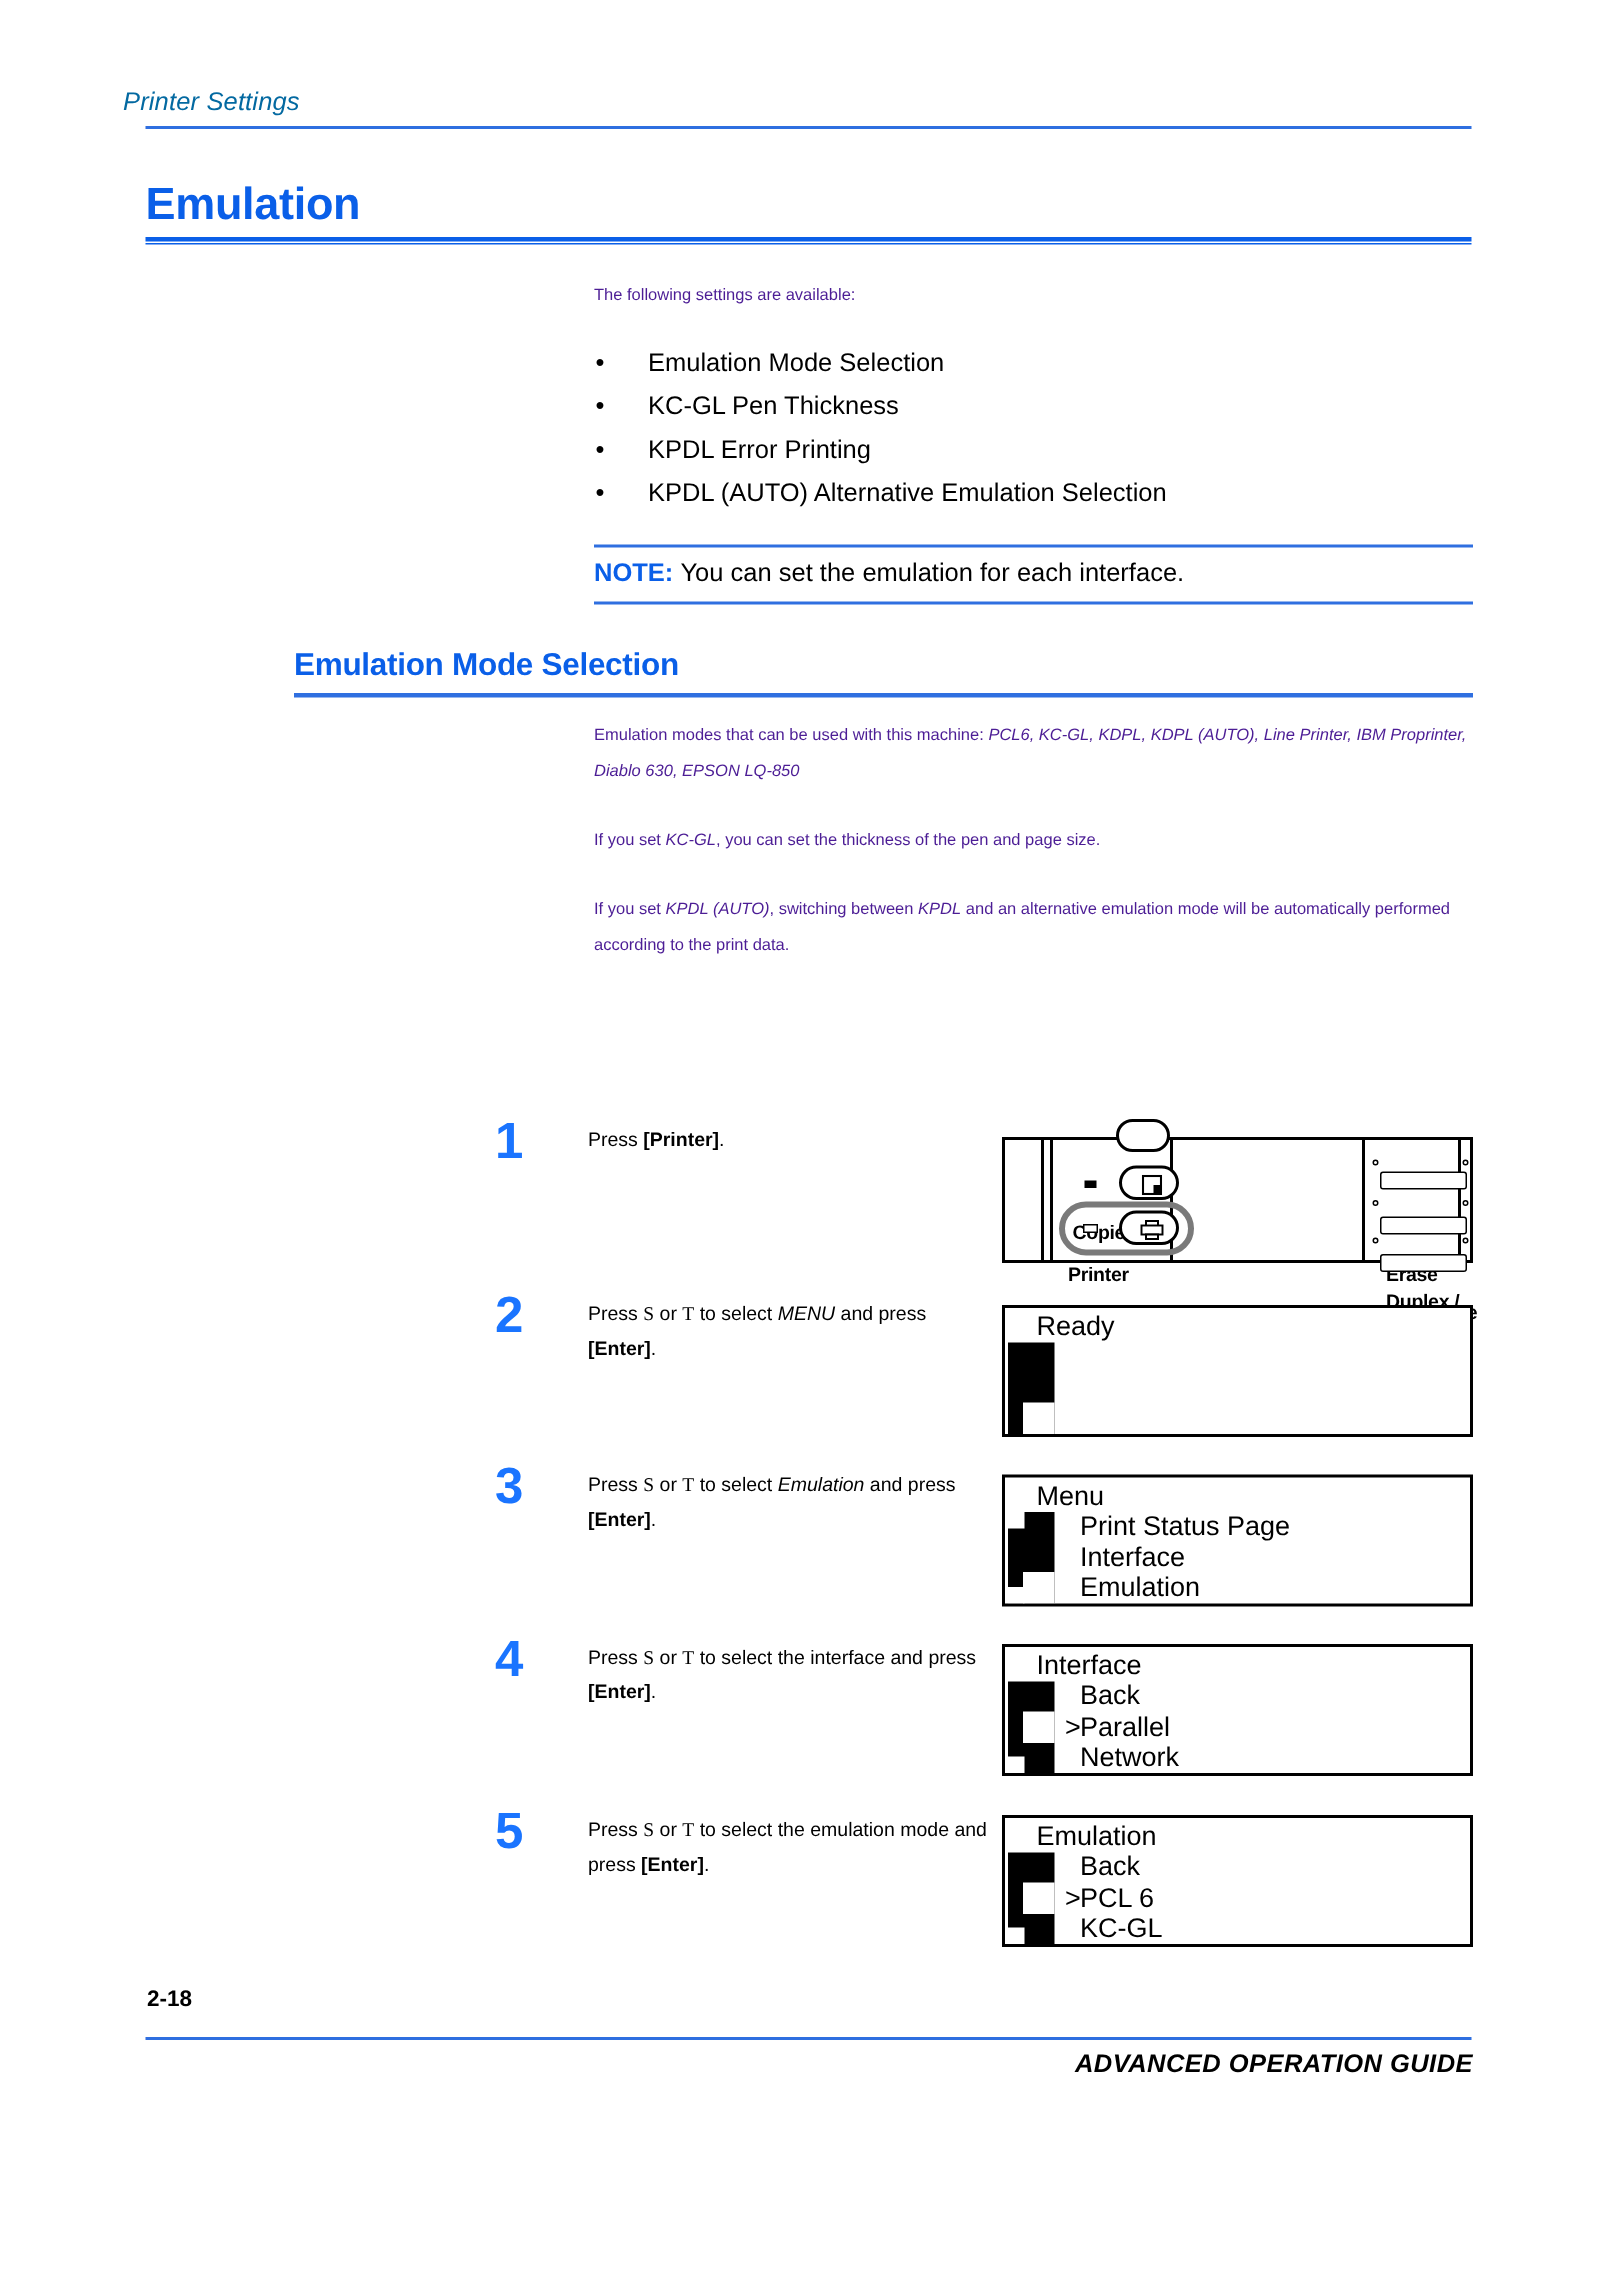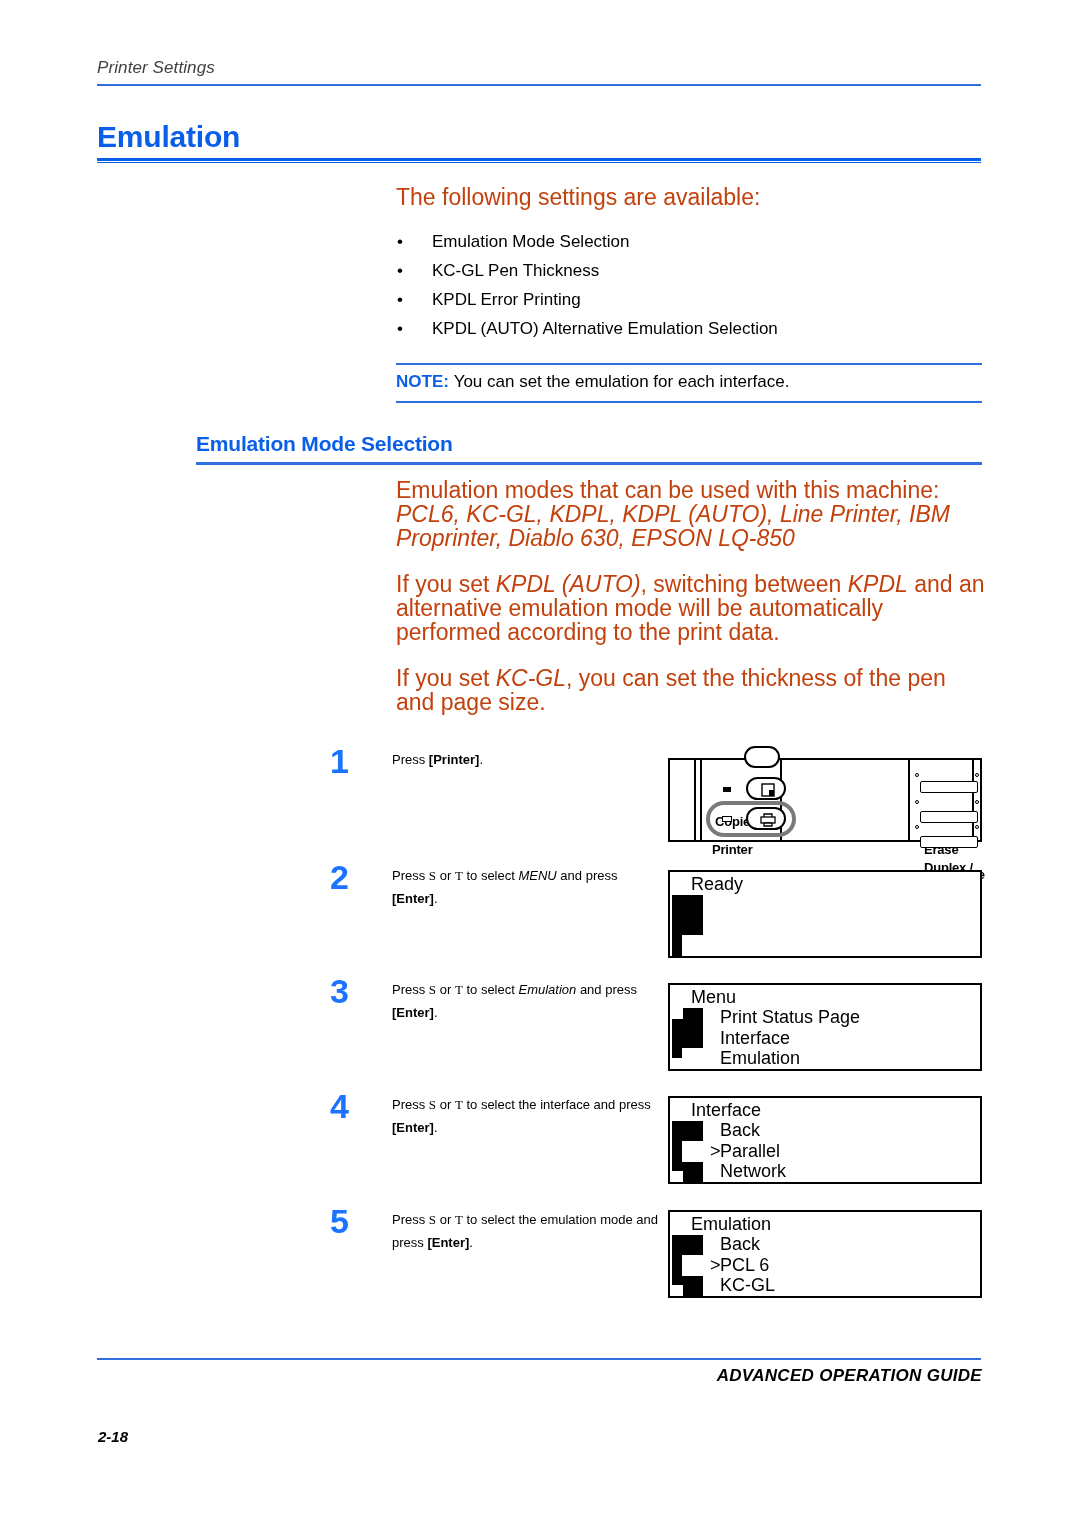--- a/index.html
+++ b/index.html
@@ -20,26 +20,26 @@
   .page {
     position: absolute;
     left: 0; top: 0;
     width: 1080px;
     height: 1528px;
   }
 
   
   .runhead {
     position: absolute;
-    left: 97px;
+    left: 82px;
     top: 58px;
     font-size: 17px;
     font-style: italic;
     letter-spacing: 0.1px;
-    color: #404040;
+    color: #0369a1;
   }
   .runhead-rule {
     position: absolute;
     left: 97px;
     top: 84px;
     width: 884px;
     height: 2px;
     background: #2f6fe0;
   }
 
@@ -65,24 +65,24 @@
   }
 
   
   .bodycol {
     position: absolute;
     left: 396px;
     top: 185px;
     width: 588px;
   }
   .p {
-    font-size: 23px;
+    font-size: 11px;
     line-height: 24px;
     margin: 0 0 0 0;
-    color: #c2410c;
+    color: #4c1d95;
   }
   em { font-style: italic; }
 
   .bullets {
     margin: 18px 0 0 0;
     padding: 0;
     list-style: none;
   }
   .bullets li {
     position: relative;
@@ -300,24 +300,23 @@
     position: absolute;
     left: 97px;
     top: 1358px;
     width: 884px;
     height: 2px;
     background: #2f6fe0;
   }
   .foot-left {
     position: absolute;
     left: 98px;
-    top: 1428px;
+    top: 1324px;
     font-size: 15px;
     font-weight: bold;
-    font-style: italic;
   }
   .foot-right {
     position: absolute;
     right: 98px;
     top: 1366px;
     font-size: 17px;
     font-weight: bold;
     font-style: italic;
     letter-spacing: 0.3px;
   }
@@ -358,23 +357,23 @@
   <div class="notebox">
     <span class="lbl">NOTE:</span><span class="txt">&nbsp;<span>You can set the emulation for each interface.</span></span>
   </div>
 
   <div class="h2">Emulation Mode Selection</div>
   <div class="h2-rule"></div>
 
   <div class="bodycol2">
     <p class="p"><span>Emulation modes that can be used with this machine: </span><em>PCL6, KC-GL, KDPL, KDPL (AUTO), Line Printer, IBM Proprinter, Diablo 630, EPSON LQ-850</em></p>
 
+    <p class="p"><span>If you set </span><em>KC-GL</em><span>, you can set the thickness of the pen and page size.</span></p>
+
     <p class="p"><span>If you set </span><em>KPDL (AUTO)</em><span>, switching between </span><em>KPDL</em><span> and an alternative emulation mode will be automatically performed according to the print data.</span></p>
-
-    <p class="p"><span>If you set </span><em>KC-GL</em><span>, you can set the thickness of the pen and page size.</span></p>
 
   </div>
 
   <div class="steps">
 
     <div class="step" style="top:0px;">
       <div class="num">1</div>
       <div class="txt" id="step-txt-0"><span>Press </span><span style="font-weight: bold;">[Printer]</span><span>.</span></div>
     </div>
 

